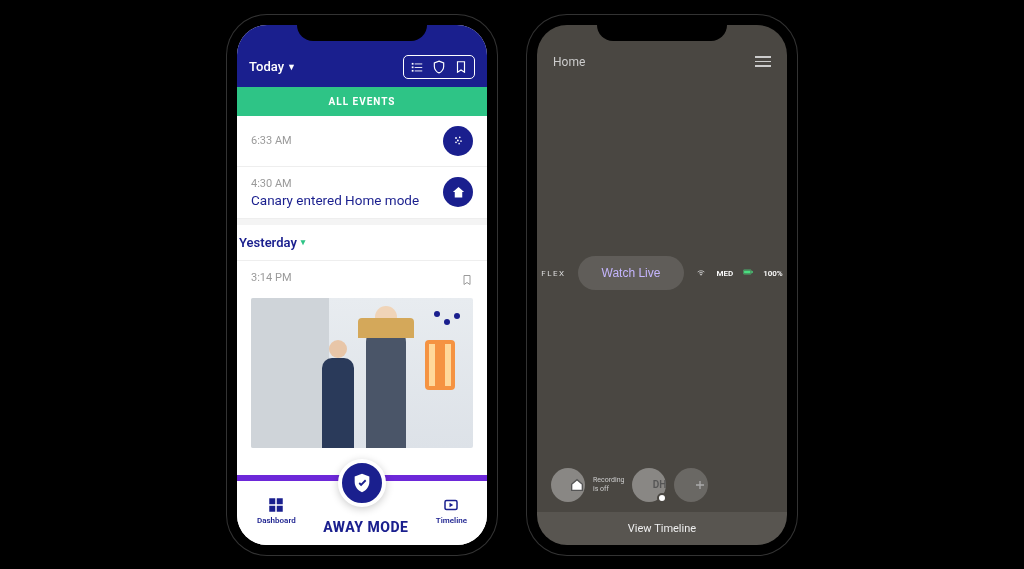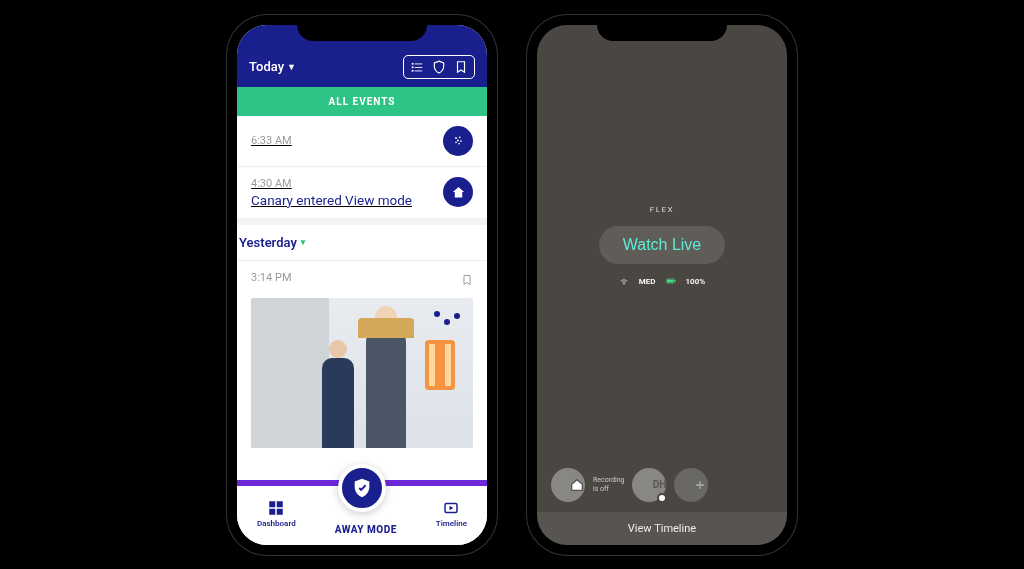--- a/index.html
+++ b/index.html
@@ -81,21 +81,20 @@
     letter-spacing: 1px;
     padding: 9px 0;
   }
   .events-scroll { flex: 1; overflow-y: hidden; }
   .event-item {
     border-bottom: 1px solid #eee;
     padding: 10px 14px;
     display: flex;
     justify-content: space-between;
     align-items: center;
-    text-decoration: underline;
   }
   .event-text .time { color: #9a9a9a; font-size: 11px; }
   .event-text .title { color: #1a1f8e; font-size: 13.5px; margin-top: 2px; }
   .event-badge {
     width: 30px; height: 30px; border-radius: 50%;
     background: #1a1f8e; display: flex; align-items: center; justify-content: center;
   }
   .event-badge svg { width: 15px; height: 15px; fill: #fff; }
   .date-header {
     padding: 10px 2px;
@@ -161,37 +160,37 @@
   .nav-item { display:flex; flex-direction:column; align-items:center; gap:2px; color:#1a1f8e; font-size:8px; font-weight:600; }
   .nav-item svg { width:18px; height:18px; fill:#1a1f8e; }
   .away-mode-icon {
     position:absolute; left:50%; top:-22px; transform:translateX(-50%);
     width:48px; height:48px; border-radius:50%;
     background:#1a1f8e; border:4px solid #fff;
     display:flex; align-items:center; justify-content:center;
     box-shadow: 0 2px 8px rgba(0,0,0,0.2);
   }
   .away-mode-icon svg { width:22px; height:22px; fill:#fff; }
-  .away-label { color:#1a1f8e; font-size:10px; font-weight:800; letter-spacing:0.5px; margin-top:32px; }
+  .away-label { color:#1a1f8e; font-size:14px; font-weight:800; letter-spacing:0.5px; margin-top:32px; }
   .bookmark-outline { width:12px; height:12px; }
 
   
   .screen-right { background: #4a4742; color: #e8e8e8; }
   .header-right {
     padding: 30px 16px 10px 16px;
     display: flex; justify-content: space-between; align-items: center;
   }
   .home-label { font-size: 12px; color: #ccc; }
   .hamburger { display:flex; flex-direction:column; gap:3px; }
   .hamburger span { width:16px; height:1.5px; background:#ccc; }
-  .dark-main { flex:1; display:flex; flex-direction:column; align-items:center; justify-content:center; gap:12px; }
+  .dark-main { flex:1; display:flex; align-items:center; justify-content:center; gap:12px; }
   .flex-label { font-size: 8px; letter-spacing:1.5px; color:#ddd; }
   .watch-live-btn {
     background: rgba(255,255,255,0.12);
-    color: #5eead4; font-size:16px;
+    color: #c4b5fd; font-size:12px;
     padding: 10px 24px; border-radius: 22px;
     border: none;
   }
   .stats-row { display:flex; gap:10px; align-items:center; font-size:8px; color:#ccc; }
   .stats-row svg { width:10px; height:10px; }
   .stats-row .val { color:#fff; font-weight:600; }
   .member-row {
     display:flex; align-items:center; gap:8px; padding: 0 14px 10px 14px;
   }
   .circle-btn {
@@ -261,21 +260,21 @@
               <circle cx="16" cy="13" r="1.3"></circle>
               <circle cx="8" cy="15" r="1.3"></circle>
               <circle cx="13" cy="17" r="1.3"></circle>
             </svg>
         </div>
       </div>
 
       <div class="event-item">
         <div class="event-text">
           <div class="time">4:30 AM</div>
-          <div class="title">Canary entered View mode</div>
+          <div class="title">Canary entered Home mode</div>
         </div>
         <div class="event-badge">
           <svg viewBox="0 0 24 24">
               <path d="M12 3 L21 11 H18 V20 H6 V11 H3 Z"></path>
             </svg>
         </div>
       </div>
 
       <div class="date-header">
         <span>Yesterday</span>
@@ -328,20 +327,28 @@
           </svg>
         <span>Timeline</span>
       </div>
     </div>
   </div>
 </div>
 
 <div class="phone">
   <div class="screen screen-right">
 
+    <div class="header-right">
+      <span class="home-label">Home</span>
+      <div class="hamburger">
+        <span></span>
+          <span></span>
+          <span></span>
+      </div>
+    </div>
 
     <div class="dark-main">
       <div class="flex-label">FLEX</div>
       <button class="watch-live-btn">Watch Live</button>
       <div class="stats-row">
         <span>
           <svg viewBox="0 0 24 24" fill="none" stroke="#ccc" stroke-width="2">
               <path d="M4 12 C8 8 16 8 20 12"></path>
               <path d="M7 15 C10 12.5 14 12.5 17 15"></path>
               <circle cx="12" cy="18" r="1.5" fill="#ccc"></circle>

